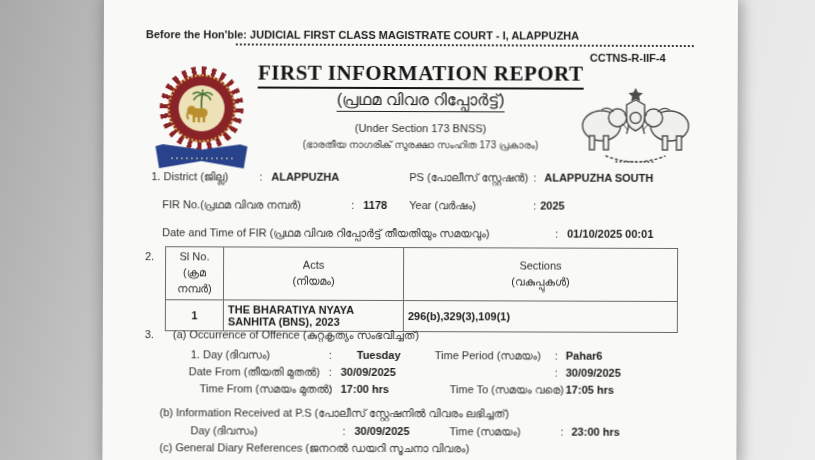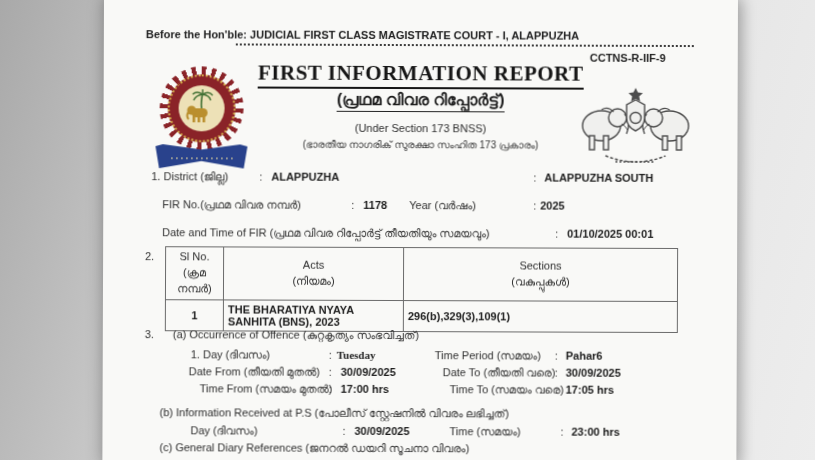--- a/index.html
+++ b/index.html
@@ -22,21 +22,21 @@
   .co{color:#2e2e2e;}
   
   .courtline{top:32px;left:42px;font-size:11px;font-weight:bold;white-space:nowrap;color:#202020;}
   .dottedrule{top:47px;left:132px;width:458px;border-top:2px dotted #3a3a3a;height:0;}
   .formcode{top:54px;left:486px;font-size:11px;font-weight:bold;color:#1f1f1f;}
   
   .titlewrap{top:64px;left:0;width:100%;text-align:center;}
   .title{font-family:"Liberation Serif",serif;font-weight:bold;font-size:21px;letter-spacing:.5px;
     color:#141414;border-bottom:2.5px solid #141414;padding-bottom:1px;display:inline-block;}
   .mltitle{top:94px;left:0;width:100%;text-align:center;}
-  .mltitle span{font-size:16px;font-weight:bold;color:#1a1a1a;border-bottom:1.5px solid #222;padding-bottom:2px;display:inline-block;text-align:center;}
+  .mltitle span{font-size:16px;font-weight:normal;color:#1a1a1a;border-bottom:1.5px solid #222;padding-bottom:2px;display:inline-block;text-align:center;}
   .subtitle{top:125px;left:0;width:100%;text-align:center;font-size:11px;color:#2e2e2e;}
   .mlsubtitle{top:142px;left:0;width:100%;text-align:center;font-size:10px;color:#333;}
   
   .pbadge{left:44px;top:64px;width:104px;height:110px;}
   .sunburst{position:absolute;left:12px;top:6px;width:84px;height:84px;border-radius:50%;
     background:repeating-conic-gradient(#8a2126 0deg 6.5deg,rgba(0,0,0,0) 6.5deg 15deg);}
   .midring{position:absolute;left:20px;top:14px;width:68px;height:68px;border-radius:50%;
     background:#8a2126;border:2px dotted #d9b34a;box-sizing:border-box;}
   .core{position:absolute;left:31px;top:25px;width:46px;height:46px;border-radius:50%;
     background:#efe3b8;display:flex;align-items:center;justify-content:center;overflow:hidden;}
@@ -61,21 +61,21 @@
 <body>
 
 <div class="paper scan">
 
   <div class="abs courtline">
     <span>Before the Hon'ble:</span>
     <span> </span>
     <span>JUDICIAL FIRST CLASS MAGISTRATE COURT - I, ALAPPUZHA</span>
   </div>
   <div class="abs dottedrule"></div>
-  <div class="abs formcode">CCTNS-R-IIF-9</div>
+  <div class="abs formcode">CCTNS-R-IIF-4</div>
 
   <div class="abs titlewrap">
     <span class="title">FIRST INFORMATION REPORT</span>
   </div>
   <div class="abs mltitle">
     <span>(പ്രഥമ വിവര റിപ്പോർട്ട്)</span>
   </div>
   <div class="abs subtitle">(Under Section 173 BNSS)</div>
   <div class="abs mlsubtitle">(ഭാരതീയ നാഗരിക് സുരക്ഷാ സംഹിത 173 പ്രകാരം)</div>
 
@@ -128,20 +128,21 @@
     </svg>
   </div>
 
   <div class="abs r" style="top:174px;left:0;width:100%;">
     <span class="abs lbl" style="left:48px;">
       <span>1.</span>
       <span>District (ജില്ല)</span>
     </span>
     <span class="abs co" style="left:156px;"></span>
     <span class="abs val" style="left:168px;">ALAPPUZHA</span>
+    <span class="abs lbl" style="left:306px;">PS (പോലീസ് സ്റ്റേഷൻ)</span>
     <span class="abs co" style="left:430px;"></span>
     <span class="abs val" style="left:441px;">ALAPPUZHA SOUTH</span>
   </div>
   <div class="abs r" style="top:202px;left:0;width:100%;">
     <span class="abs lbl" style="left:59px;">FIR No.(പ്രഥമ വിവര നമ്പർ)</span>
     <span class="abs co" style="left:248px;"></span>
     <span class="abs val" style="left:260px;">1178</span>
     <span class="abs lbl" style="left:306px;">Year (വർഷം)</span>
     <span class="abs co" style="left:430px;"></span>
     <span class="abs val" style="left:437px;">2025</span>
@@ -182,30 +183,29 @@
   </tbody>
     </table>
 
   <div class="abs r" style="top:332px;left:0;width:100%;">
     <span class="abs lbl b" style="left:42px;font-weight:normal;">3.</span>
     <span class="abs lbl" style="left:70px;">(a) Occurrence of Offence (കുറ്റകൃത്യം സംഭവിച്ചത്)</span>
   </div>
   <div class="abs r" style="top:352px;left:0;width:100%;">
     <span class="abs lbl" style="left:88px;">1. Day (ദിവസം)</span>
     <span class="abs co" style="left:226px;"></span>
-    <span class="abs val" style="left:234px;font-family:Liberation Serif, serif;">Tuesday</span>
+    <span class="abs val" style="left:254px;">Tuesday</span>
     <span class="abs lbl" style="left:332px;">Time Period (സമയം)</span>
     <span class="abs co" style="left:452px;"></span>
     <span class="abs val" style="left:463px;">Pahar6</span>
   </div>
   <div class="abs r" style="top:369px;left:0;width:100%;">
     <span class="abs lbl" style="left:86px;">Date From (തീയതി മുതൽ)</span>
     <span class="abs co" style="left:226px;"></span>
     <span class="abs val" style="left:238px;">30/09/2025</span>
-    <span class="abs lbl" style="left:340px;">Date To (തീയതി വരെ)</span>
     <span class="abs co" style="left:452px;"></span>
     <span class="abs val" style="left:463px;">30/09/2025</span>
   </div>
   <div class="abs r" style="top:386px;left:0;width:100%;">
     <span class="abs lbl" style="left:97px;text-align:center;">Time From (സമയം മുതൽ)</span>
     <span class="abs co" style="left:226px;"></span>
     <span class="abs val" style="left:238px;">17:00 hrs</span>
     <span class="abs lbl" style="left:340px;margin-left:7px;">Time To (സമയം വരെ)</span>
     <span class="abs co" style="left:452px;"></span>
     <span class="abs val" style="left:463px;">17:05 hrs</span>

